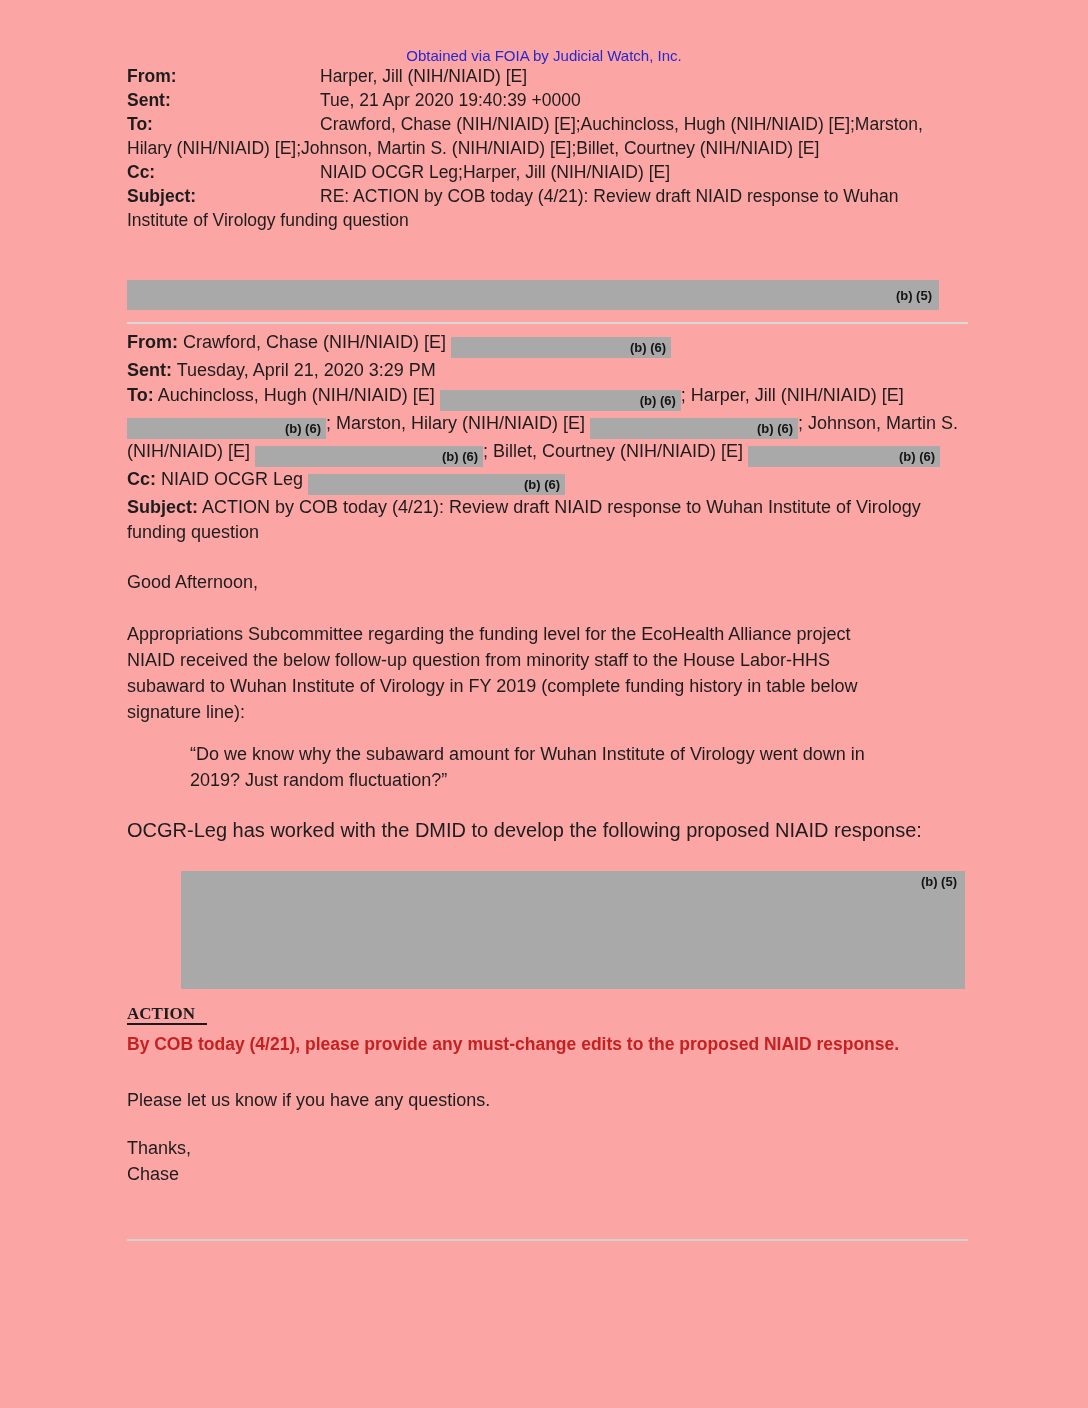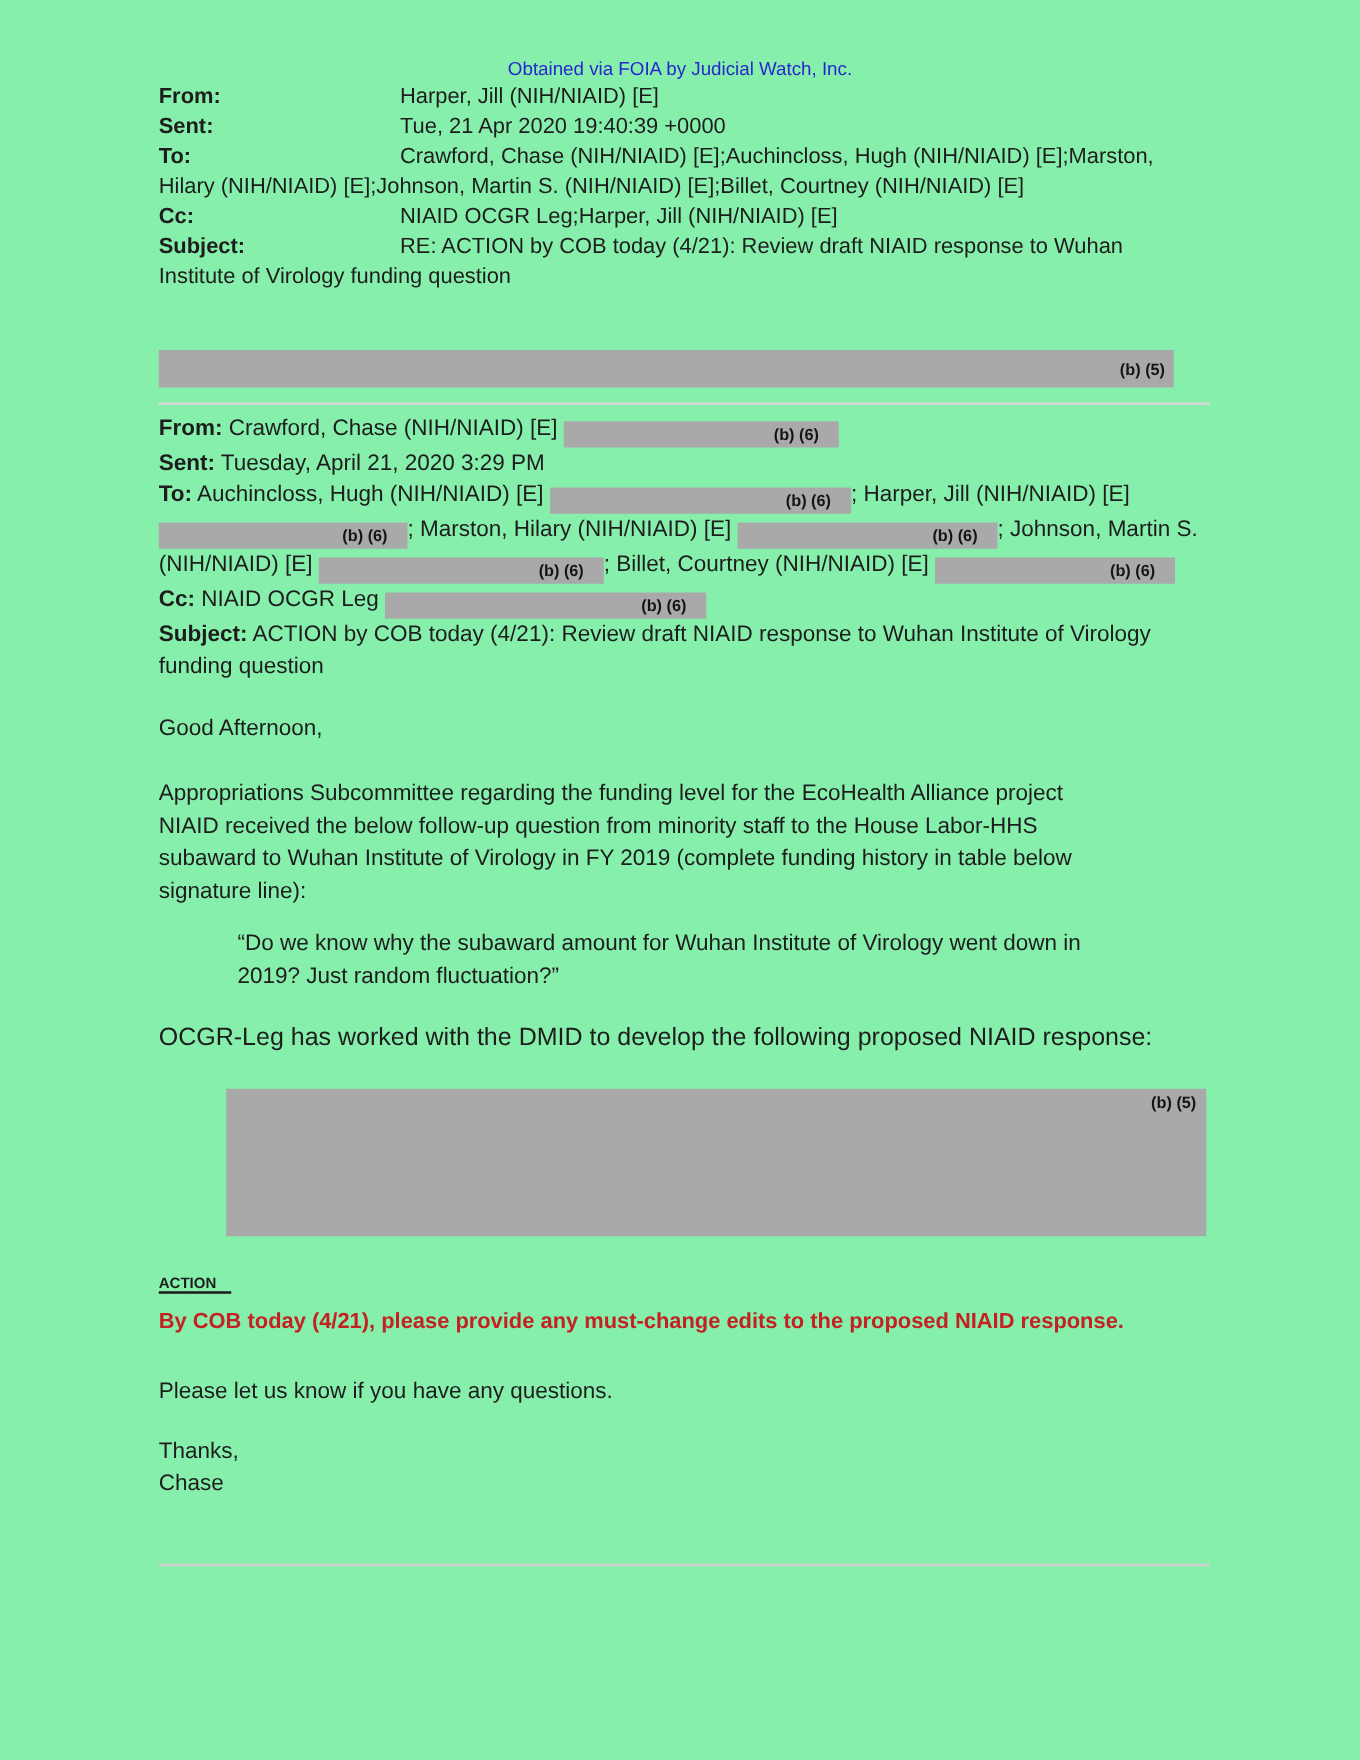--- a/index.html
+++ b/index.html
@@ -1,21 +1,21 @@
 <!DOCTYPE html>
 <html><head>
 <meta charset="utf-8">
 <style>
   * { margin:0; padding:0; box-sizing:border-box; }
   html,body { background:#ffffff; }
   .page {
     position:relative;
     width:1088px;
     height:1408px;
-    background:#86efac;
+    background:#fca5a5;
     font-family:"Liberation Sans", sans-serif;
     color:#1d1d1d;
     overflow:hidden;
   }
   .stamp {
     padding-top:47px;
     text-align:center;
     font-size:15px;
     color:#2727cd;
   }
@@ -30,21 +30,21 @@
   .redbar1 {
     margin-top:48px;
     width:812px; height:30px;
     background:#a9a9a9;
     display:flex; justify-content:flex-end; align-items:center;
     padding-right:7px;
   }
   .tag { font-size:13px; font-weight:bold; color:#141414; white-space:nowrap;text-align:right; }
   .ibar {
     display:inline-flex; justify-content:flex-end; align-items:center;
-    background:#a9a9a9; height:21px; padding-right:16px;
+    background:#a9a9a9; height:21px; padding-right:5px;
     vertical-align:-4px;
   }
   .w-from { width:220px; }
   .w-to1  { width:241px; }
   .w-to2a { width:199px; }
   .w-to2b { width:208px; }
   .w-to3a { width:228px; }
   .w-to3b { width:192px; }
   .w-cc   { width:257px; }
 
@@ -61,21 +61,21 @@
   .para1 { margin-top:26px; }
   .quote { margin-top:16px; margin-left:63px; }
   .intro { margin-top:24px; font-weight:normal; font-size:20px; line-height:26px; }
   .bigblock {
     position:relative;
     margin-top:28px; margin-left:54px;
     width:784px; height:118px;
     background:#a9a9a9;
   }
   .bigblock .tag { position:absolute; top:3px; right:8px; }
-  .action-h { margin-top:24px; font-size:12px; line-height:26px; font-weight:bold; }
+  .action-h { margin-top:12px; font-size:17px; line-height:26px; font-weight:bold;font-family:Liberation Serif, serif; }
   .action-h span { border-bottom:2px solid #1a1a1a; padding-right:12px; }
   .deadline { margin-top:4px; font-size:17.5px; line-height:26px; font-weight:bold; color:#c42222; }
   .closing { margin-top:30px; }
   .signoff { margin-top:22px; }
   .bottom-divider { margin-top:52px; width:841px; border-top:2px solid #d2d2d2; }
 </style>
 </head>
 <body>
 
 <div class="page">

